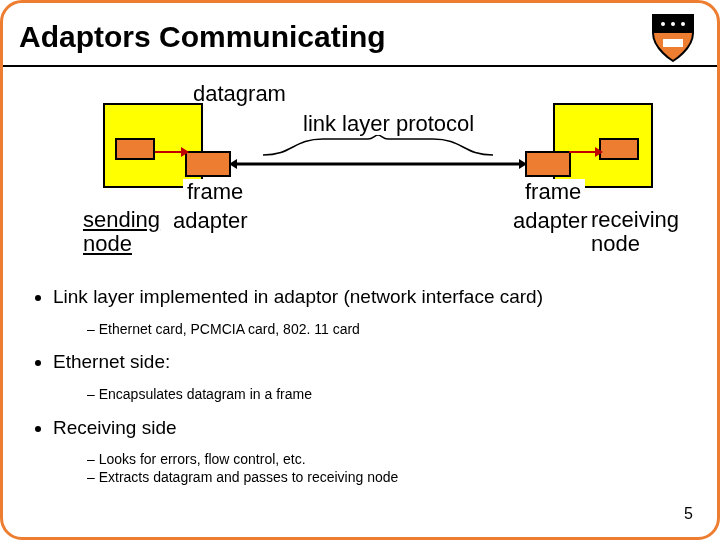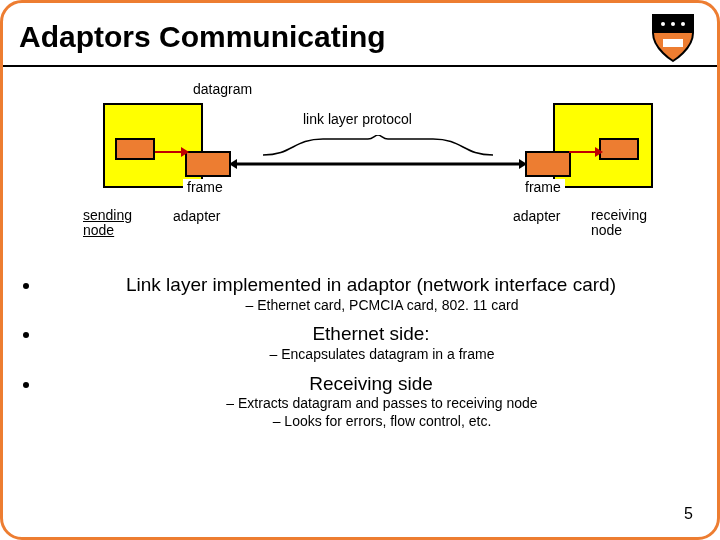--- a/index.html
+++ b/index.html
@@ -65,35 +65,34 @@
     position: absolute;
     width: 46px;
     height: 26px;
     background: #ed7d31;
     border: 2px solid #000;
     box-sizing: border-box;
   }
   .dlabel {
     position: absolute;
     font-family: "Comic Sans MS", "Comic Sans", cursive, Arial;
-    font-size: 14px;
+    font-size: 22px;
     white-space: nowrap;
   }
   .content {
     position: absolute;
     left: 16px;
     right: 16px;
     top: 270px;
     font-size: 19px;
     line-height: 1.25;
   }
   .content ul {
-    margin: 0;
+    margin: 12px;
     padding-left: 22px;
-    text-align: center;
   }
   .content > ul > li {
     margin-bottom: 8px;
   }
   .sub {
     font-size: 14px;
     list-style: none;
     padding-left: 18px;
     margin: 2px 0 6px 0;
   }
@@ -184,22 +183,22 @@
       </li>
       <li>
         <span>Ethernet side:</span>
         <ul class="sub">
           <li>Encapsulates datagram in a frame</li>
         </ul>
       </li>
       <li>
         <span>Receiving side</span>
         <ul class="sub">
+          <li>Looks for errors, flow control, etc.</li>
           <li>Extracts datagram and passes to receiving node</li>
-          <li>Looks for errors, flow control, etc.</li>
         </ul>
       </li>
     </ul>
   </div>
 
   <div class="pagenum">5</div>
 
 </div>
 
 </body></html>

